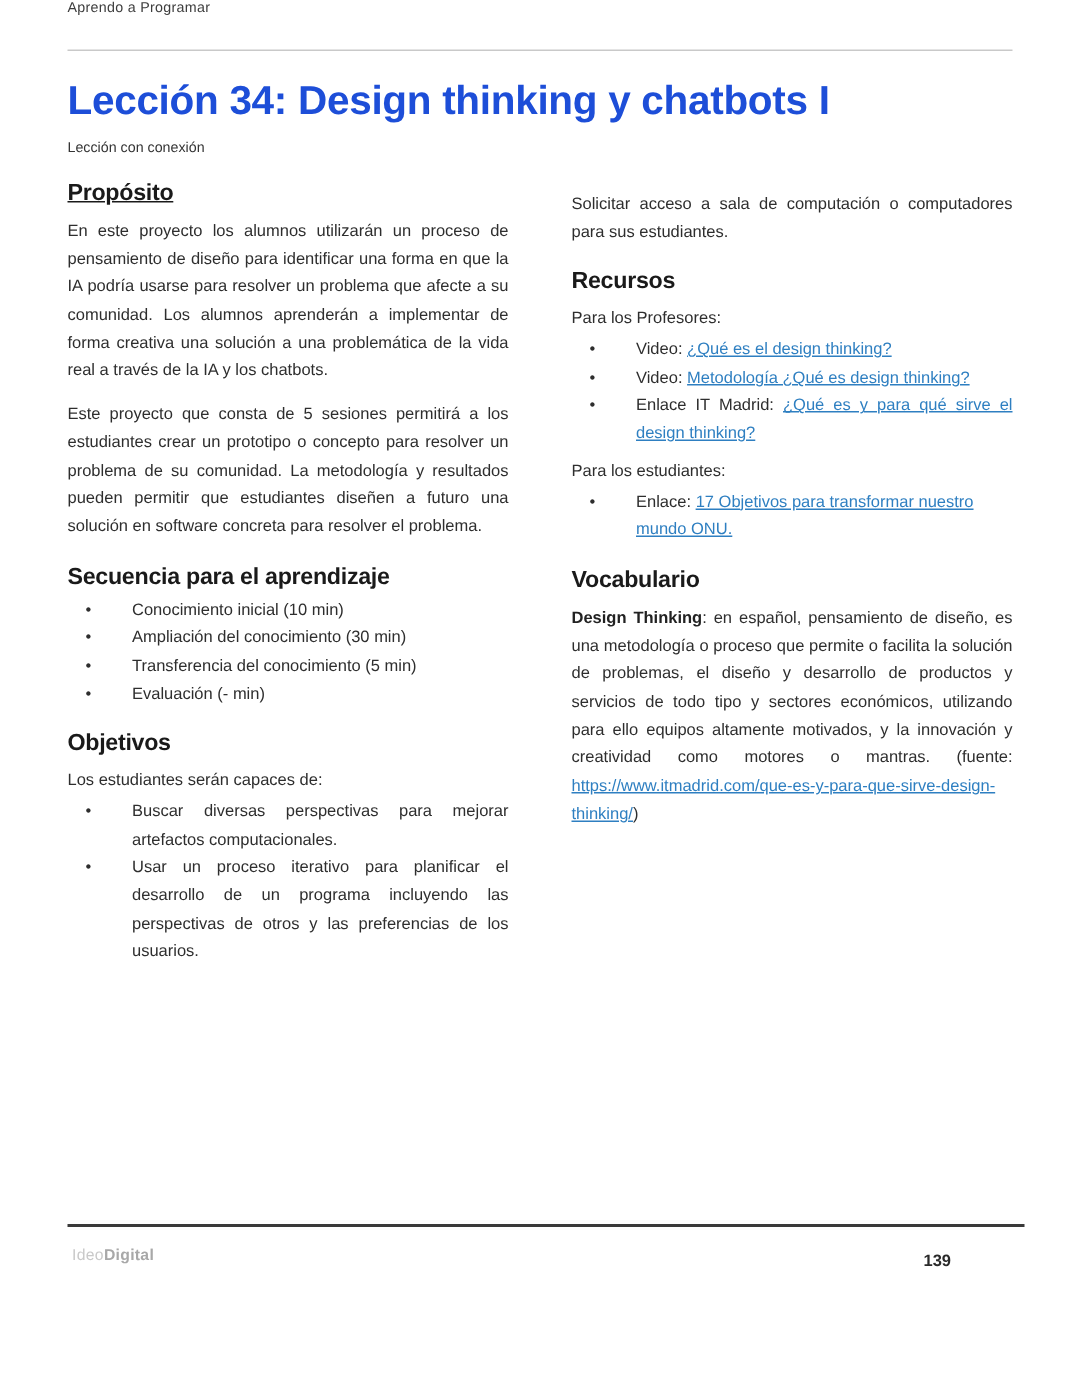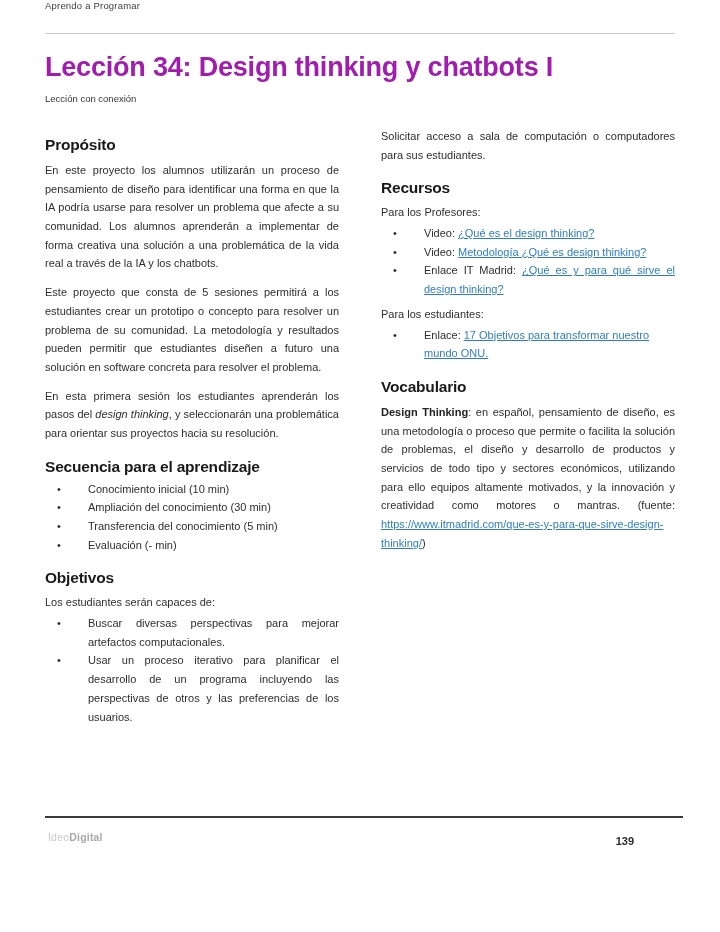--- a/index.html
+++ b/index.html
@@ -13,32 +13,32 @@
     overflow:hidden;
   }
   .content { padding:0 45px; }
 
   .brand { font-size:9.5px; color:#3d3d3d; letter-spacing:.2px; }
   .header-rule { margin-top:22px; border:none; border-top:1.5px solid #c9c9c9; }
 
   .doc-title {
     margin:18px 0 0 0;
     font-size:27px; line-height:1.15; font-weight:700;
-    color:#a21caf; letter-spacing:-0.2px;
+    color:#1d4ed8; letter-spacing:-0.2px;
   }
   .subtitle { margin-top:10px; font-size:9.5px; color:#343434; }
 
   .columns { display:flex; gap:42px; margin-top:16px; }
   .col { width:294px; }
 
   h2.sec {
     margin:15px 0 4px 0;
     font-size:15.5px; font-weight:700; color:#1a1a1a; letter-spacing:-0.2px;
   }
-  h2.sec.first { margin-top:16px; }
+  h2.sec.first { margin-top:0;text-decoration:underline; }
 
   p.body {
     margin:7px 0 10px 0;
     font-size:11px; line-height:1.7; color:#2e2e2e;
     text-align:justify;
   }
   p.intro { margin:6px 0 2px 0; font-size:11px; line-height:1.7; color:#2e2e2e; }
 
   ul.bullets { list-style:none; margin:2px 0 6px 0; padding:0; }
   ul.bullets li {
@@ -84,21 +84,20 @@
     <h1 class="doc-title">Lección 34: Design thinking y chatbots I</h1>
     <div class="subtitle">Lección con conexión</div>
 
     <div class="columns">
 
       <div class="col">
 
         <h2 class="sec first">Propósito</h2>
         <p class="body">En este proyecto los alumnos utilizarán un proceso de pensamiento de diseño para identificar una forma en que la IA podría usarse para resolver un problema que afecte a su comunidad. Los alumnos aprenderán a implementar de forma creativa una solución a una problemática de la vida real a través de la IA y los chatbots.</p>
         <p class="body">Este proyecto que consta de 5 sesiones permitirá a los estudiantes crear un prototipo o concepto para resolver un problema de su comunidad. La metodología y resultados pueden permitir que estudiantes diseñen a futuro una solución en software concreta para resolver el problema.</p>
-        <p class="body"><span>En esta primera sesión los estudiantes aprenderán los pasos del </span><em class="it">design thinking</em><span>, y seleccionarán una problemática para orientar sus proyectos hacia su resolución.</span></p>
 
         <h2 class="sec">Secuencia para el aprendizaje</h2>
         <ul class="bullets">
           <li>Conocimiento inicial (10 min)</li>
           <li>Ampliación del conocimiento (30 min)</li>
           <li>Transferencia del conocimiento (5 min)</li>
           <li>Evaluación (- min)</li>
         </ul>
 
         <h2 class="sec">Objetivos</h2>

